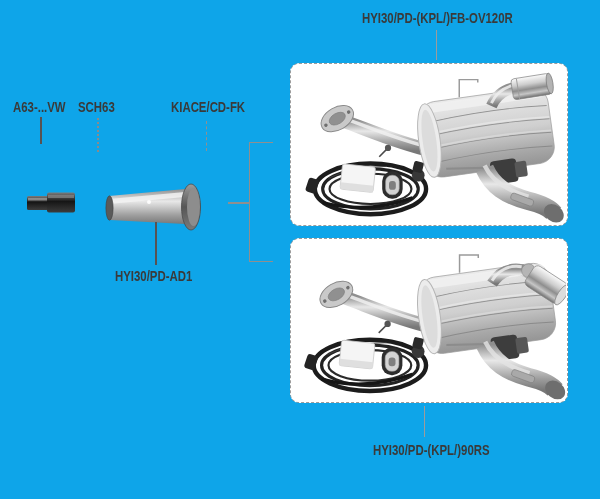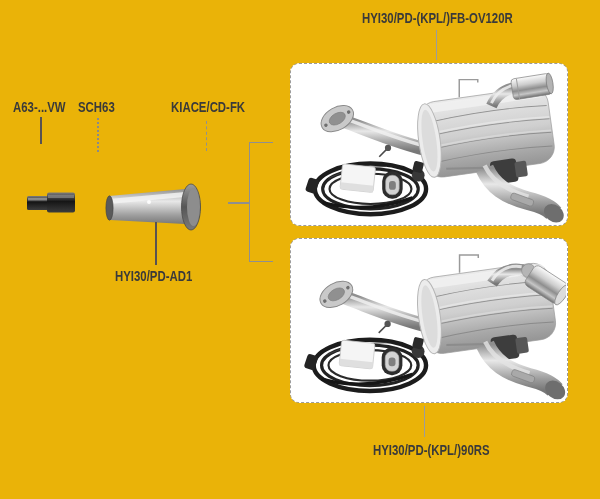--- a/index.html
+++ b/index.html
@@ -1,16 +1,16 @@
 <!DOCTYPE html>
 <html><head>
 <meta charset="utf-8">
 <style>
   html,body{margin:0;padding:0;background:#fff;}
-  .canvas{position:relative;width:600px;height:499px;background:#eab308;
+  .canvas{position:relative;width:600px;height:499px;background:#0ea5e9;
           font-family:"Liberation Sans",sans-serif;overflow:hidden;}
   .lbl{position:absolute;font-size:15px;font-weight:600;color:#3a3a3a;
        white-space:nowrap;letter-spacing:0px;line-height:16px;
        transform:scaleX(0.76);transform-origin:0 50%;}
   .leader{position:absolute;}
   .ln-solid{width:1.5px;background:#585252;}
   .ln-gray{width:1px;background:#9c9c9c;}
   .ln-dotted{width:0;border-left:2px dotted #8a8a8a;}
   .ln-dashed{width:0;border-left:1.5px dashed #909090;}
   .dashed-box{position:absolute;border:1.5px dashed #9c9c9c;border-radius:9px;

